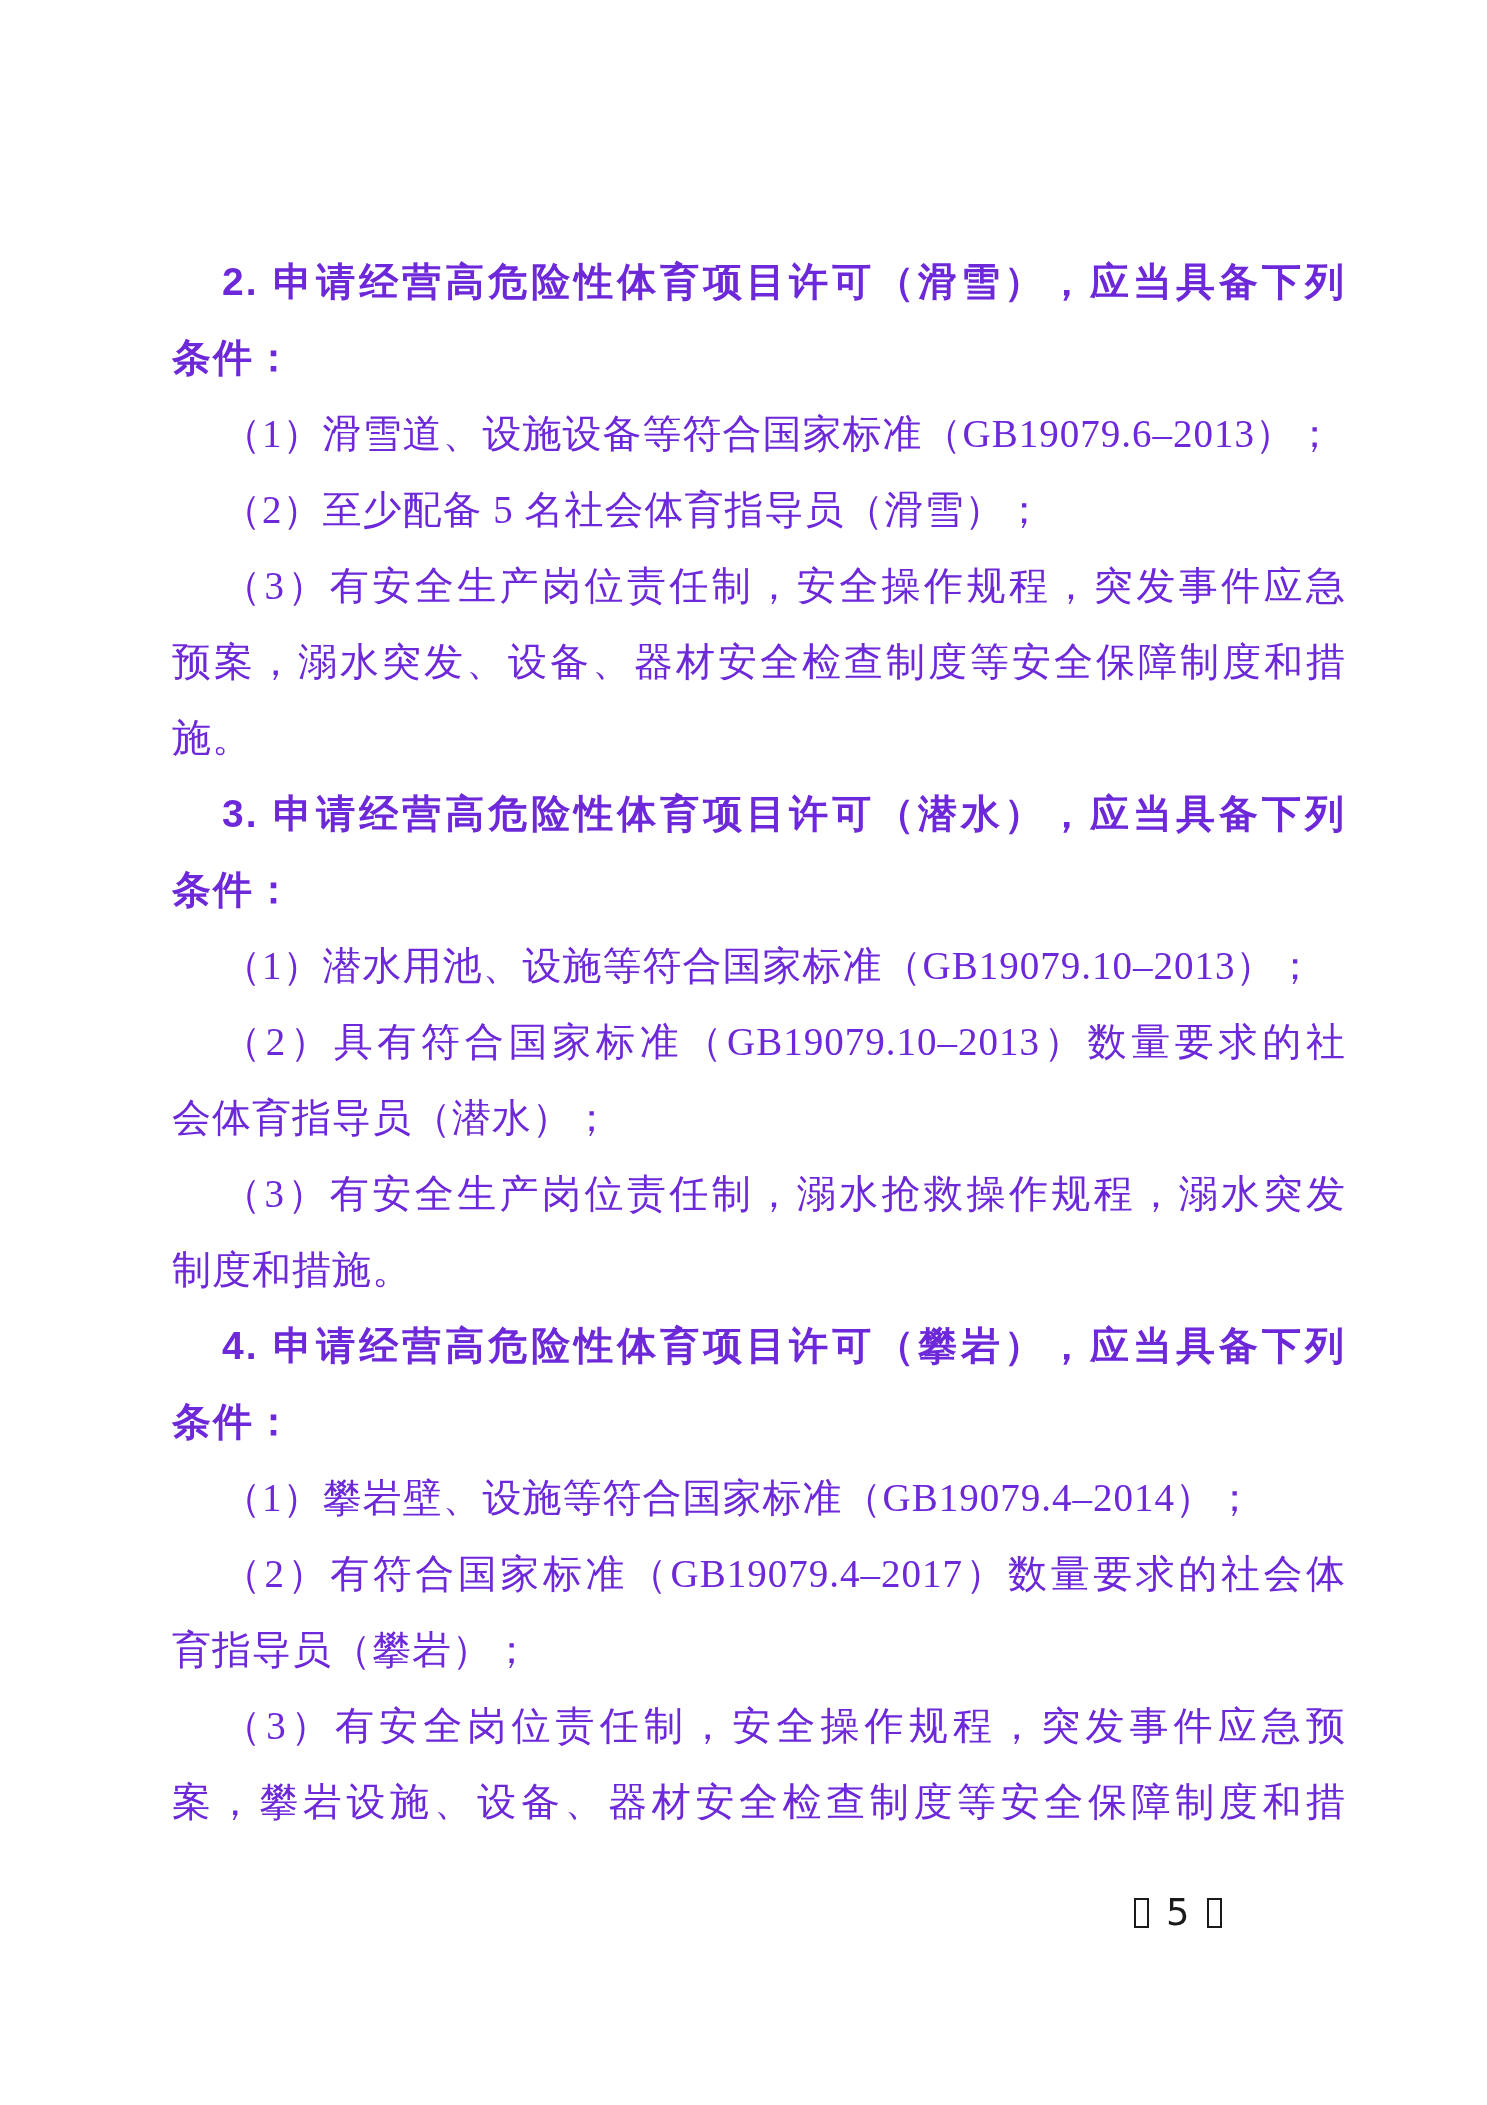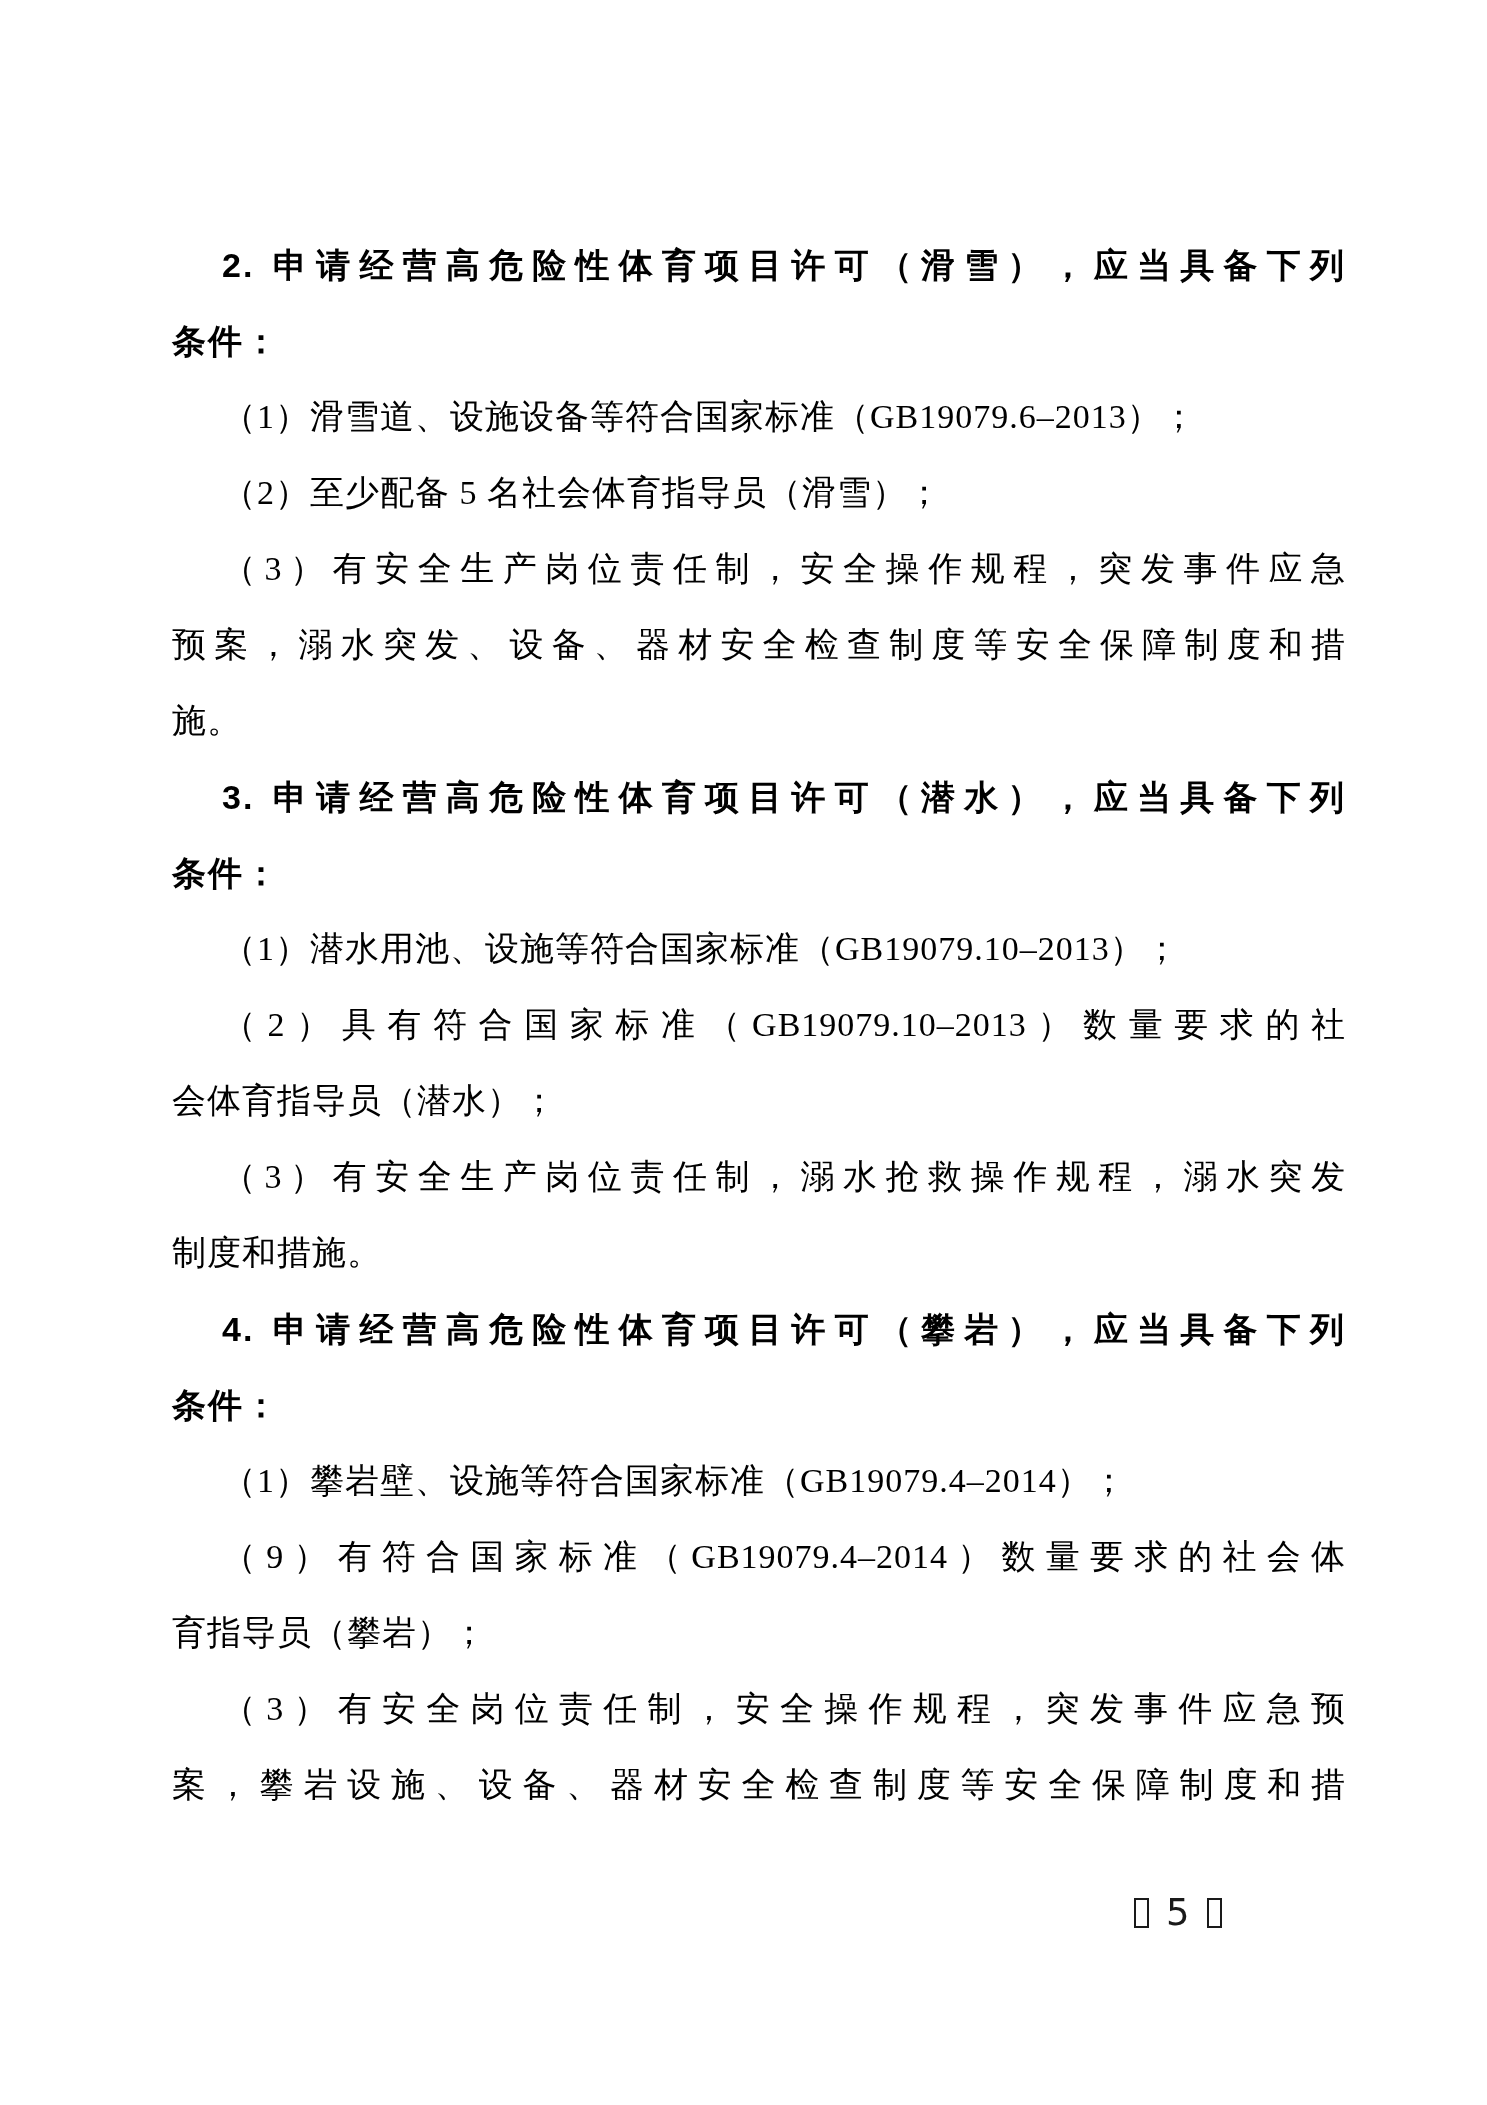--- a/index.html
+++ b/index.html
@@ -15,23 +15,23 @@
     overflow: hidden;
   }
   .content {
     position: absolute;
     left: 172px;
     top: 240px;
     width: 1174px;
   }
   .line {
     height: 76px;
-    line-height: 50px;
-    font-size: 34px;
-    color: #000000;
+    line-height: 84px;
+    font-size: 39px;
+    color: #6d28d9;
     font-family: "Liberation Serif", "DejaVu Serif", serif;
     white-space: nowrap;
     letter-spacing: 1px;
   }
   .line.heading {
     font-family: "Liberation Sans", "DejaVu Sans", sans-serif;
     font-weight: 700;
     letter-spacing: 2px;
   }
   .line.indent {
@@ -81,21 +81,21 @@
       <div class="line heading indent fill">3. 申请经营高危险性体育项目许可（潜水），应当具备下列</div>
       <div class="line heading">条件：</div>
       <div class="line body indent">（1）潜水用池、设施等符合国家标准（GB19079.10–2013）；</div>
       <div class="line body indent fill">（2）具有符合国家标准（GB19079.10–2013）数量要求的社</div>
       <div class="line body">会体育指导员（潜水）；</div>
       <div class="line body indent fill">（3）有安全生产岗位责任制，溺水抢救操作规程，溺水突发</div>
       <div class="line body">制度和措施。</div>
       <div class="line heading indent fill">4. 申请经营高危险性体育项目许可（攀岩），应当具备下列</div>
       <div class="line heading">条件：</div>
       <div class="line body indent">（1）攀岩壁、设施等符合国家标准（GB19079.4–2014）；</div>
-      <div class="line body indent fill">（9）有符合国家标准（GB19079.4–2014）数量要求的社会体</div>
+      <div class="line body indent fill">（2）有符合国家标准（GB19079.4–2017）数量要求的社会体</div>
       <div class="line body">育指导员（攀岩）；</div>
       <div class="line body indent fill">（3）有安全岗位责任制，安全操作规程，突发事件应急预</div>
       <div class="line body fill">案，攀岩设施、设备、器材安全检查制度等安全保障制度和措</div>
     </main>
 
   <footer class="pagenum">
     <span class="tofu"></span>
     <span class="num">5</span>
     <span class="tofu"></span>
   </footer>

